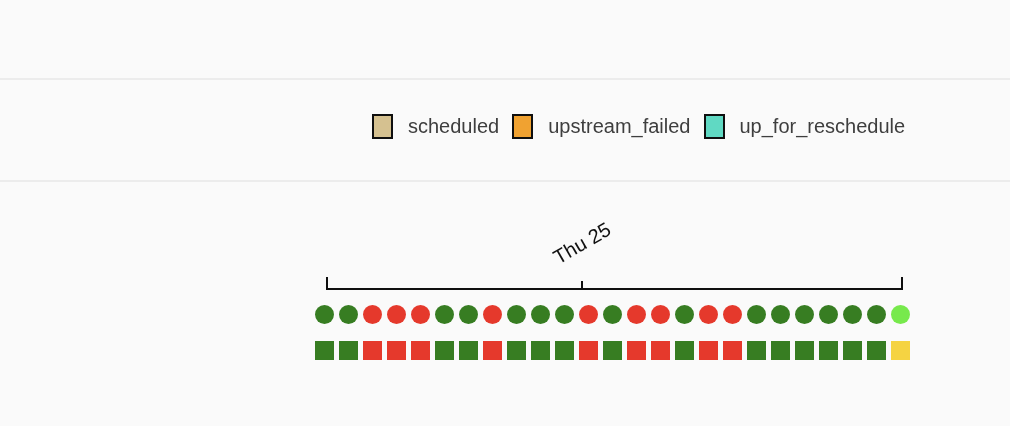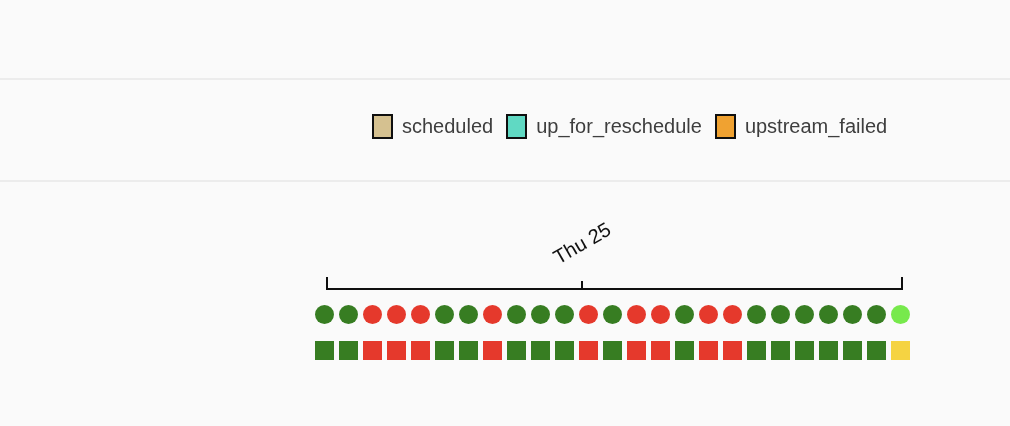--- a/index.html
+++ b/index.html
@@ -16,21 +16,21 @@
   }
   #divider-top { top: 78px; }
   #divider-legend { top: 180px; }
 
   
   .legend-row {
     position: absolute; left: 372px; top: 114px;
     display: flex; align-items: center; gap: 13px;
     white-space: nowrap;
   }
-  .legend-item { display: flex; align-items: center; gap: 9px; }
+  .legend-item { display: flex; align-items: center; gap: 15px; }
   .legend-swatch {
     width: 21px; height: 25px;
     border: 2px solid #0f0f0f;
     box-sizing: border-box;
     flex: 0 0 auto;
   }
   .legend-label { font-size: 20px; color: #3e3e3e; }
 
   
   .axis-line, .axis-tick { position: absolute; background: #0f0f0f; }
@@ -60,26 +60,26 @@
 <body>
 
 <div class="divider" id="divider-top"></div>
 
 <div class="legend-row" id="legend-row">
     <div class="legend-item">
       <div class="legend-swatch" style="background: rgb(213, 193, 144);"></div>
       <span class="legend-label">scheduled</span>
     </div>
     <div class="legend-item">
+      <div class="legend-swatch" style="background: rgb(240, 162, 49);"></div>
+      <span class="legend-label">upstream_failed</span>
+    </div>
+    <div class="legend-item">
       <div class="legend-swatch" style="background: rgb(96, 217, 195);"></div>
       <span class="legend-label">up_for_reschedule</span>
-    </div>
-    <div class="legend-item">
-      <div class="legend-swatch" style="background: rgb(240, 162, 49);"></div>
-      <span class="legend-label">upstream_failed</span>
     </div>
   </div>
 
 <div class="divider" id="divider-legend"></div>
 
 <div>
   <div class="axis-line" id="axis-domain"></div>
   <div class="axis-tick" id="axis-tick-l"></div>
   <div class="axis-tick" id="axis-tick-r"></div>
   <div class="axis-tick" id="axis-tick-mid"></div>

